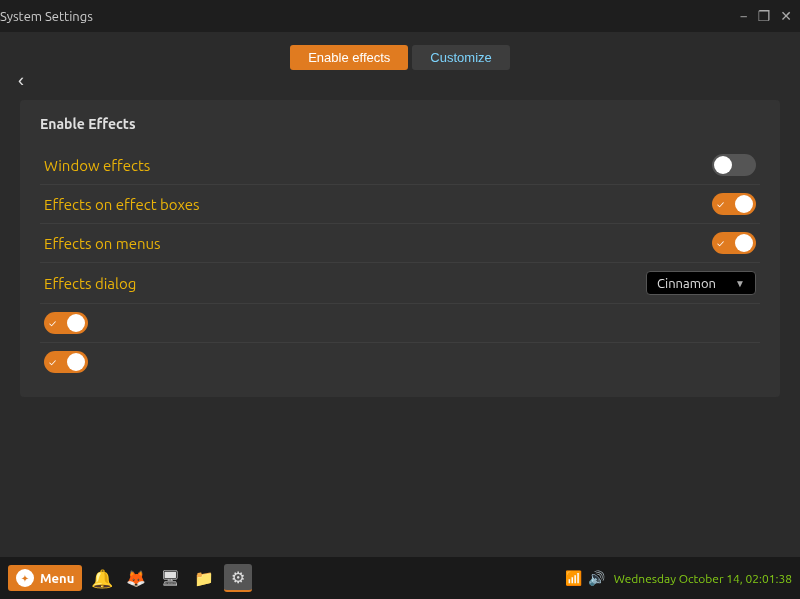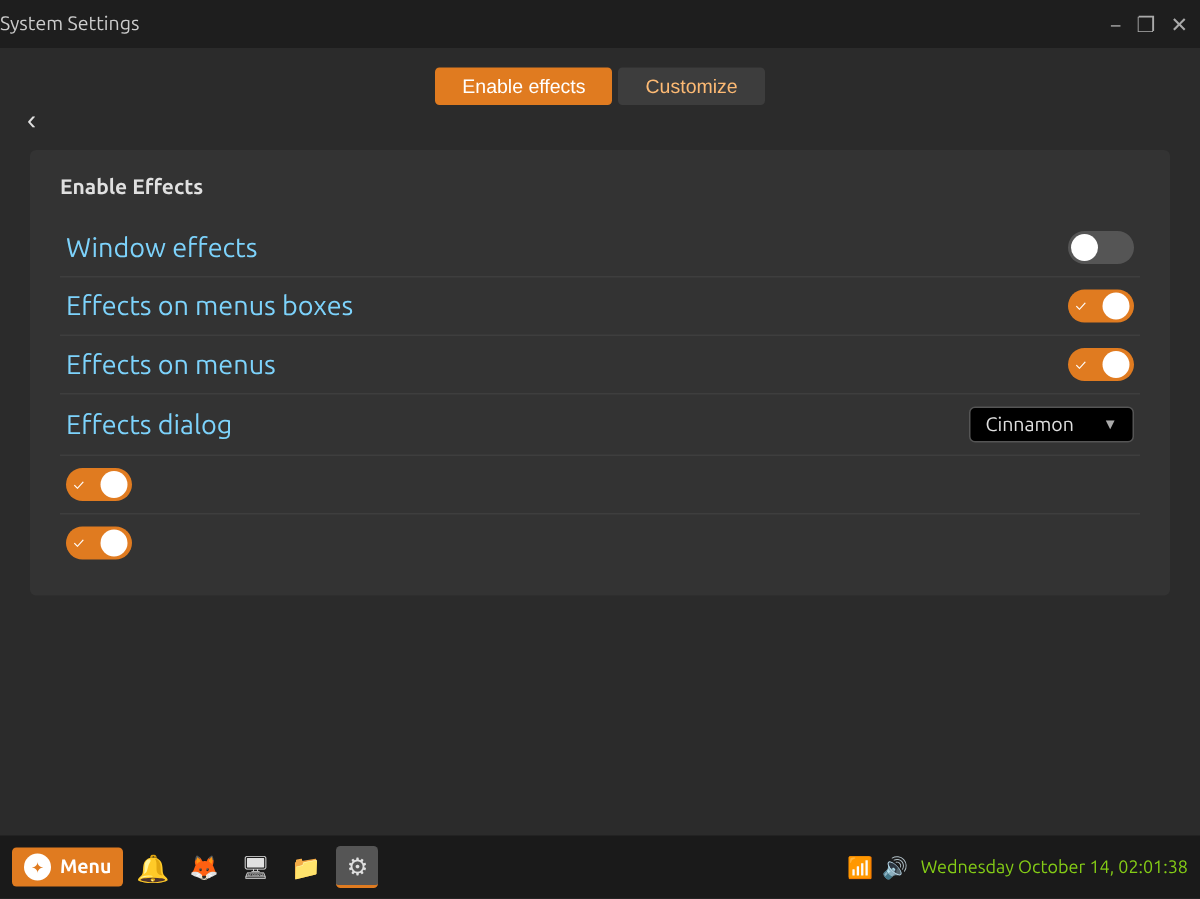--- a/index.html
+++ b/index.html
@@ -75,21 +75,21 @@
       cursor: pointer;
       border: none;
       border-radius: 3px;
     }
     .tab-active {
       background: #e07b20;
       color: #fff;
     }
     .tab-inactive {
       background: #3d3d3d;
-      color: #fdba74;
+      color: #7dd3fc;
     }
 
     
     .settings-panel {
       background: #333333;
       border-radius: 4px;
       margin-top: 14px;
       padding: 16px 20px;
     }
     .panel-title {
@@ -102,22 +102,22 @@
       display: flex;
       align-items: center;
       justify-content: space-between;
       padding: 8px 4px;
       border-bottom: 1px solid #3e3e3e;
     }
     .setting-row:last-child {
       border-bottom: none;
     }
     .setting-label {
-      font-size: 18px;
-      color: #7dd3fc;
+      font-size: 15px;
+      color: #eab308;
     }
 
     
     .toggle {
       width: 44px;
       height: 22px;
       border-radius: 11px;
       position: relative;
       cursor: pointer;
       display: inline-block;
@@ -277,21 +277,21 @@
     <div class="panel-title">Enable Effects</div>
 
     <div class="setting-row">
       <span class="setting-label">Window effects</span>
       <div class="toggle toggle-off">
         <div class="toggle-knob"></div>
       </div>
     </div>
 
     <div class="setting-row">
-      <span class="setting-label">Effects on menus boxes</span>
+      <span class="setting-label">Effects on effect boxes</span>
       <div class="toggle toggle-on">
         <span class="toggle-check">✓</span>
         <div class="toggle-knob"></div>
       </div>
     </div>
 
     <div class="setting-row">
       <span class="setting-label">Effects on menus</span>
       <div class="toggle toggle-on">
         <span class="toggle-check">✓</span>

